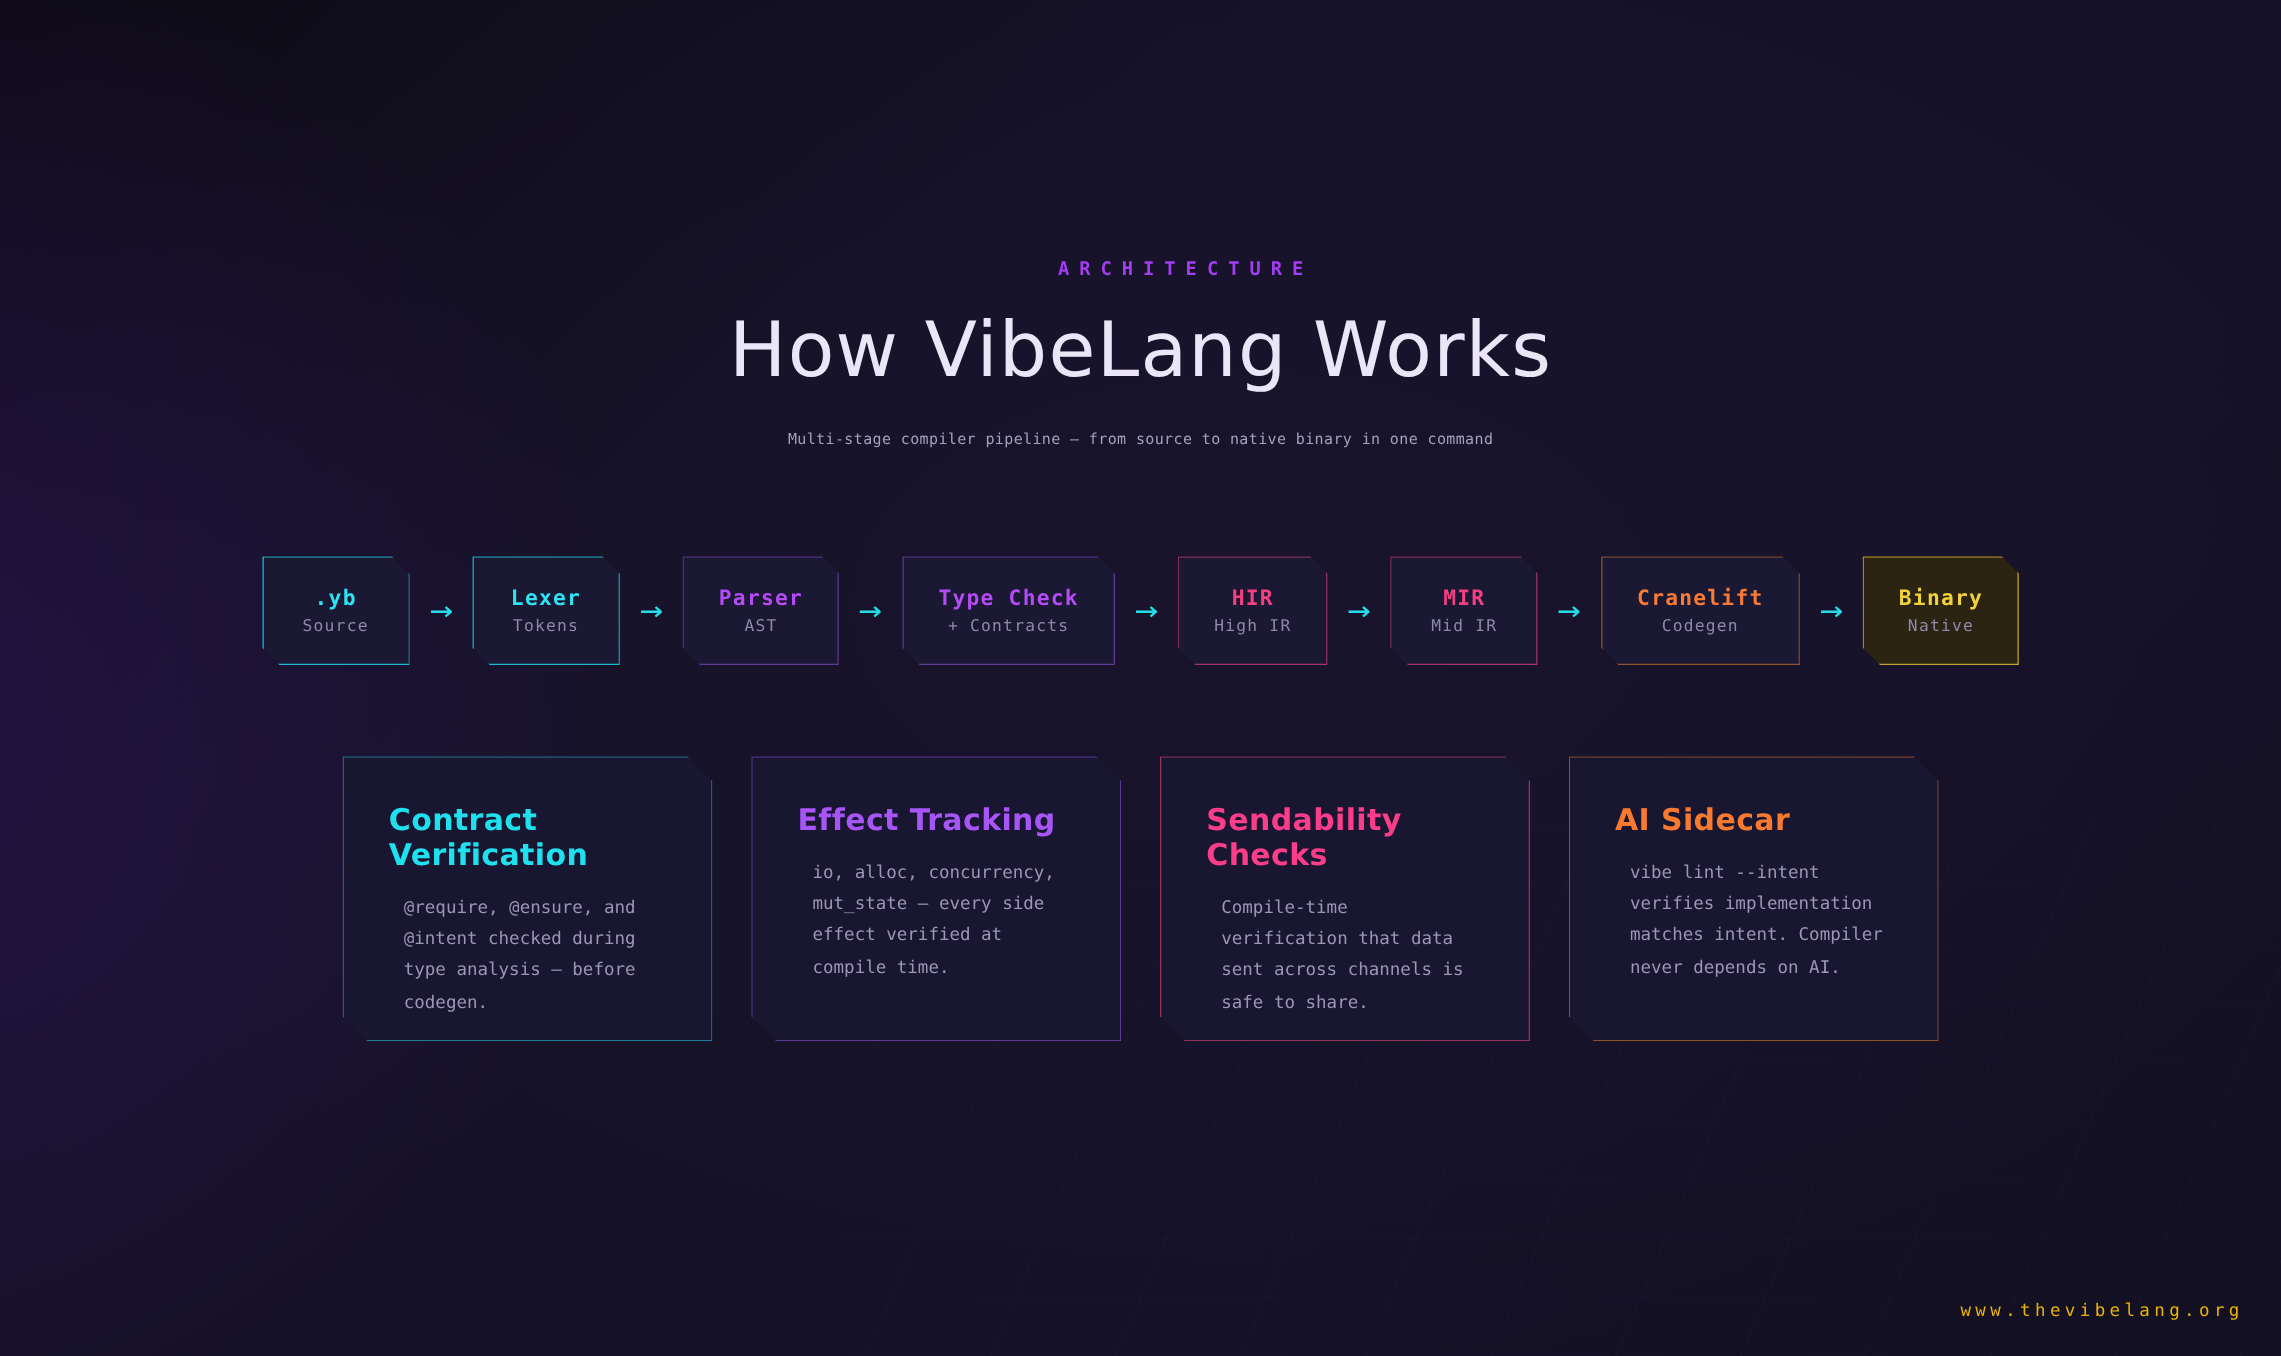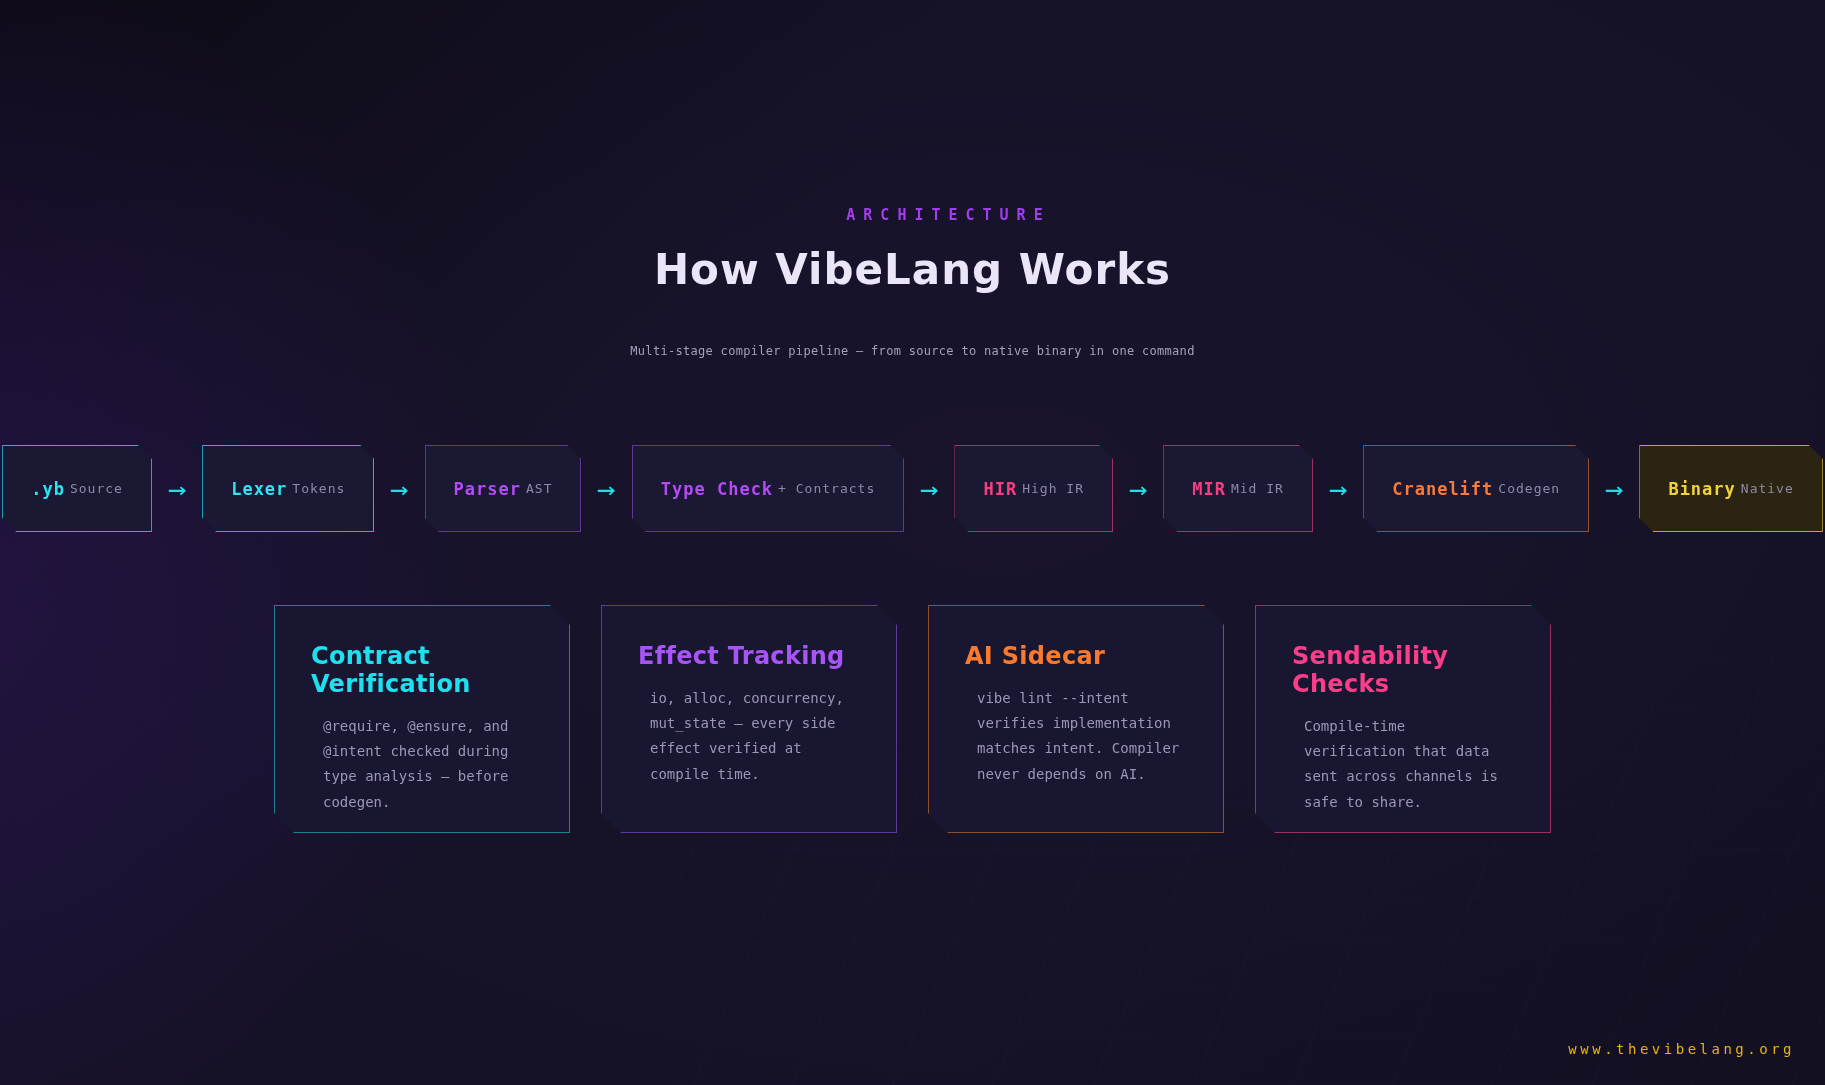--- a/index.html
+++ b/index.html
@@ -21,34 +21,34 @@
       repeating-linear-gradient(113deg, rgba(135,135,200,0.06) 0 1px, rgba(0,0,0,0) 1px 92px),
       repeating-linear-gradient(0deg, rgba(135,135,200,0.035) 0 1px, rgba(0,0,0,0) 1px 47px);
     opacity:.55;
   }
   .eyebrow{
     position:absolute;top:206px;left:0;width:100%;text-align:center;
     color:#a33df0;font-size:15px;font-weight:bold;letter-spacing:8px;text-indent:8px;margin-left:32px;
   }
   .title{
     position:absolute;top:245px;left:0;width:100%;text-align:center;margin:0;
-    font-family:"DejaVu Sans", sans-serif;font-weight:700;font-size:42px;
+    font-family:"DejaVu Sans", sans-serif;font-weight:400;font-size:61px;
     color:#eae6f8;letter-spacing:1px;
   }
   .subtitle{
     position:absolute;top:344px;left:0;width:100%;text-align:center;margin:0;
     color:#a3a0bc;font-size:12px;letter-spacing:0.3px;
   }
   .pipeline{
     position:absolute;top:445px;left:0;right:0;
     display:flex;justify-content:center;align-items:center;gap:17px;
   }
   .stage-box{
     height:87px;min-width:118px;padding:0 28px;box-sizing:border-box;
-    display:flex;flex-direction:row;justify-content:center;align-items:center;gap:5px;
+    display:flex;flex-direction:column;justify-content:center;align-items:center;gap:5px;
     background:var(--bg,#1b1833);
     border:1px solid var(--border);
     clip-path:polygon(0 0, calc(100% - 14px) 0, 100% 14px, 100% 100%, 14px 100%, 0 calc(100% - 14px));
     filter:drop-shadow(5px 7px 5px rgba(0,0,0,0.5));
   }
   .stage-box.highlight{
     filter:drop-shadow(5px 7px 5px rgba(0,0,0,0.5)) drop-shadow(0 0 16px rgba(242,210,58,0.16));
   }
   .stage-label{font-size:17px;font-weight:bold;letter-spacing:1px;color:var(--accent);}
   .stage-sub{font-size:13px;letter-spacing:1px;color:#8d89a6;}
@@ -146,24 +146,24 @@
   <div class="card" style="--accent: #1fe0ee; --border: #1e7f95;">
     <h3 class="card-title">Contract Verification</h3>
     <p class="card-body">@require, @ensure, and @intent checked during type analysis — before codegen.</p>
   </div>
 
   <div class="card" style="--accent: #a855f7; --border: #5d3b99;">
     <h3 class="card-title">Effect Tracking</h3>
     <p class="card-body">io, alloc, concurrency, mut_state — every side effect verified at compile time.</p>
   </div>
 
+  <div class="card" style="--accent: #fb3d8a; --border: #96325e;">
+    <h3 class="card-title">Sendability Checks</h3>
+    <p class="card-body">Compile-time verification that data sent across channels is safe to share.</p>
+  </div>
+
   <div class="card" style="--accent: #f97a2e; --border: #8f4e2c;">
     <h3 class="card-title">AI Sidecar</h3>
     <p class="card-body">vibe lint --intent verifies implementation matches intent. Compiler never depends on AI.</p>
-  </div>
-
-  <div class="card" style="--accent: #fb3d8a; --border: #96325e;">
-    <h3 class="card-title">Sendability Checks</h3>
-    <p class="card-body">Compile-time verification that data sent across channels is safe to share.</p>
   </div>
 </div>
 
 <div class="footer">www.thevibelang.org</div>
 
 </body></html>

